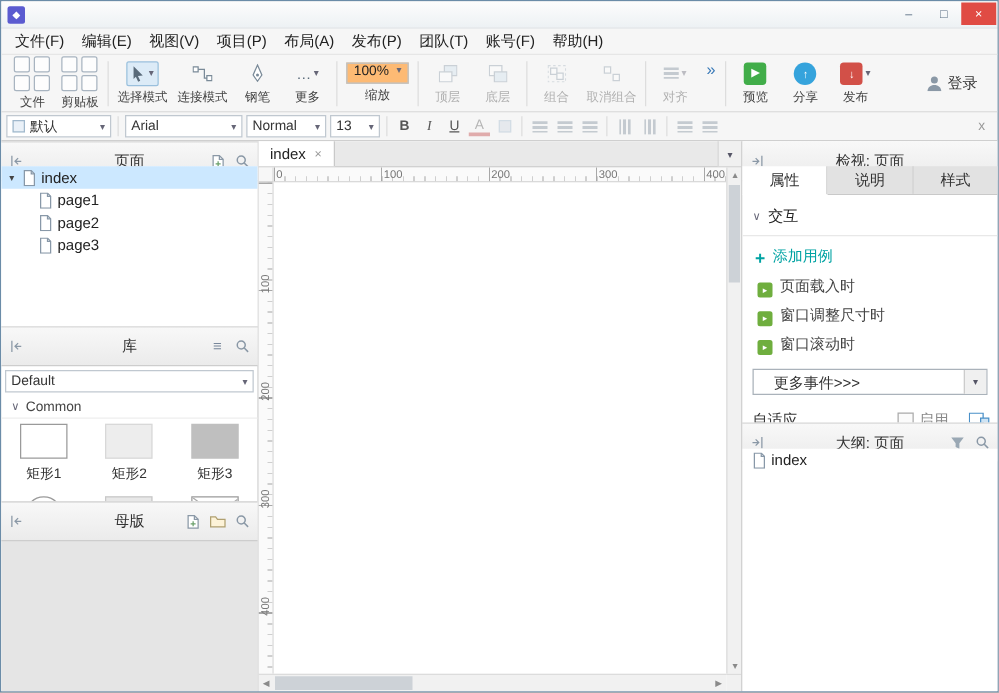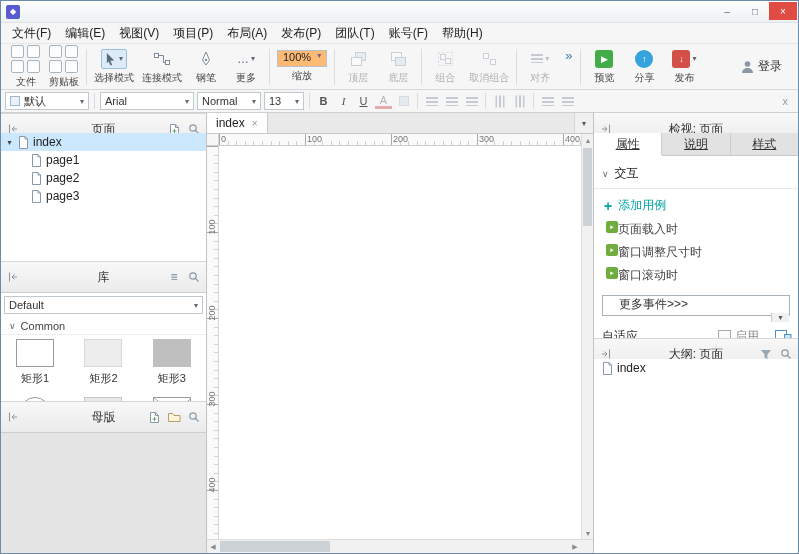--- a/index.html
+++ b/index.html
@@ -123,35 +123,35 @@
             align-items:center; justify-content:center; }
   .vthumb { position:absolute; left:1px; right:1px; top:14px; height:78px; background:#cdd2d7; }
   .hthumb { position:absolute; top:1px; bottom:1px; left:13px; width:110px; background:#cdd2d7; }
 
   
   .right { position:absolute; top:112px; left:592px; right:0; bottom:0; background:#fff;
            border-left:1px solid #c3c3c3; }
   .itabs { position:absolute; top:20px; left:0; right:0; height:23px; display:flex;
            background:#ececec; border-bottom:1px solid #c9c9c9; }
   .itab { flex:1; display:flex; align-items:center; justify-content:center; font-size:12px;
-          background:#e2e2e2; border-right:1px solid #cdcdcd; color:#333;text-decoration:underline; }
+          background:#e2e2e2; border-right:1px solid #cdcdcd; color:#333; }
   .itab.active { background:#fff; position:relative; top:0; border-bottom:1px solid #fff; margin-bottom:-1px; }
   .insp-content { position:absolute; top:43px; left:0; right:0; height:182px; background:#fff; overflow:hidden; }
   .section-row { display:flex; align-items:center; gap:6px; padding:9px 8px 6px 8px; font-size:12px;
                  color:#222; border-bottom:1px solid #e8e8e8; }
   .chev { font-size:9px; color:#667; }
   .addcase-row { display:flex; align-items:center; gap:6px; padding:8px 10px 4px 10px; }
   .teal { color:#00a3a3; }
   .addcase-plus { font-size:14px; font-weight:bold; }
   .addcase-link { font-size:12px; }
-  .ev-row { display:flex; align-items:flex-start; padding:3px 0 3px 12px; font-size:12px; color:#444; }
+  .ev-row { display:flex; align-items:flex-end; gap:6px; padding:3px 0 3px 12px; font-size:12px; color:#444; }
   .evicon { width:12px; height:12px; background:#6fae3e; border-radius:2px; color:#fff; font-size:7px;
             display:flex; align-items:center; justify-content:center; }
   .moredd { margin:8px 8px 0 8px; height:21px; background:#fff; border:1px solid #aab2ba;
-            display:flex; align-items:flex-start; padding-left:16px; font-size:12px; color:#333;flex-direction:column; }
+            display:flex; align-items:flex-end; padding-left:16px; font-size:12px; color:#333; }
   .moredd .ddbtn { margin-left:auto; width:18px; height:100%; border-left:1px solid #ccc; background:#f0f0f0;
                    display:flex; align-items:center; justify-content:center; font-size:8px; color:#556; }
   .adaptive-row { display:flex; align-items:center; margin:12px 6px 0 8px; font-size:12px; color:#333; }
   .checkbox { width:13px; height:13px; border:1px solid #ababab; background:#fbfbfb; }
   .enable-label { font-size:12px; color:#8a8a8a; margin-left:4px; }
   .outline-head { position:absolute; top:225px; left:0; right:0; }
   .outline-body { position:absolute; top:246px; left:0; right:0; bottom:0; background:#fff; }
 
   svg { display:block; }
 </style>

